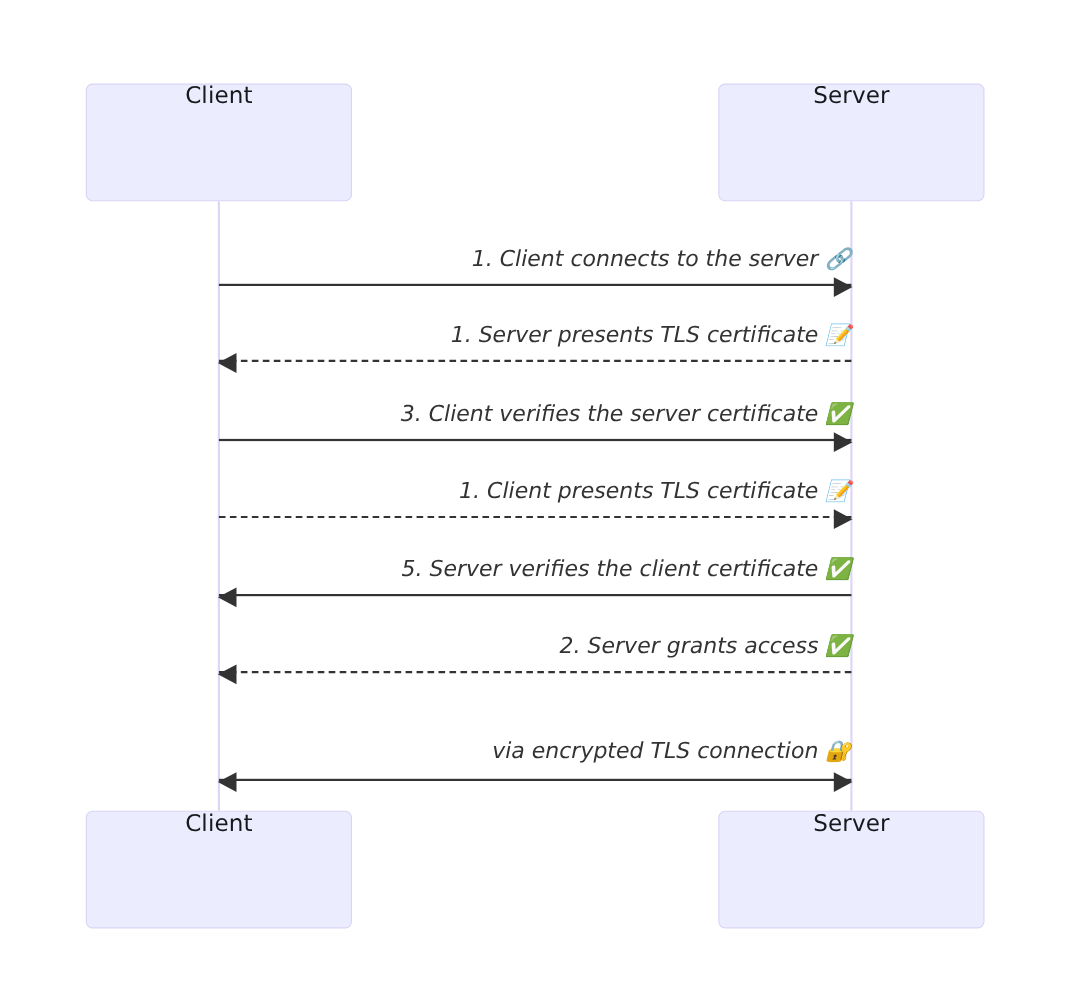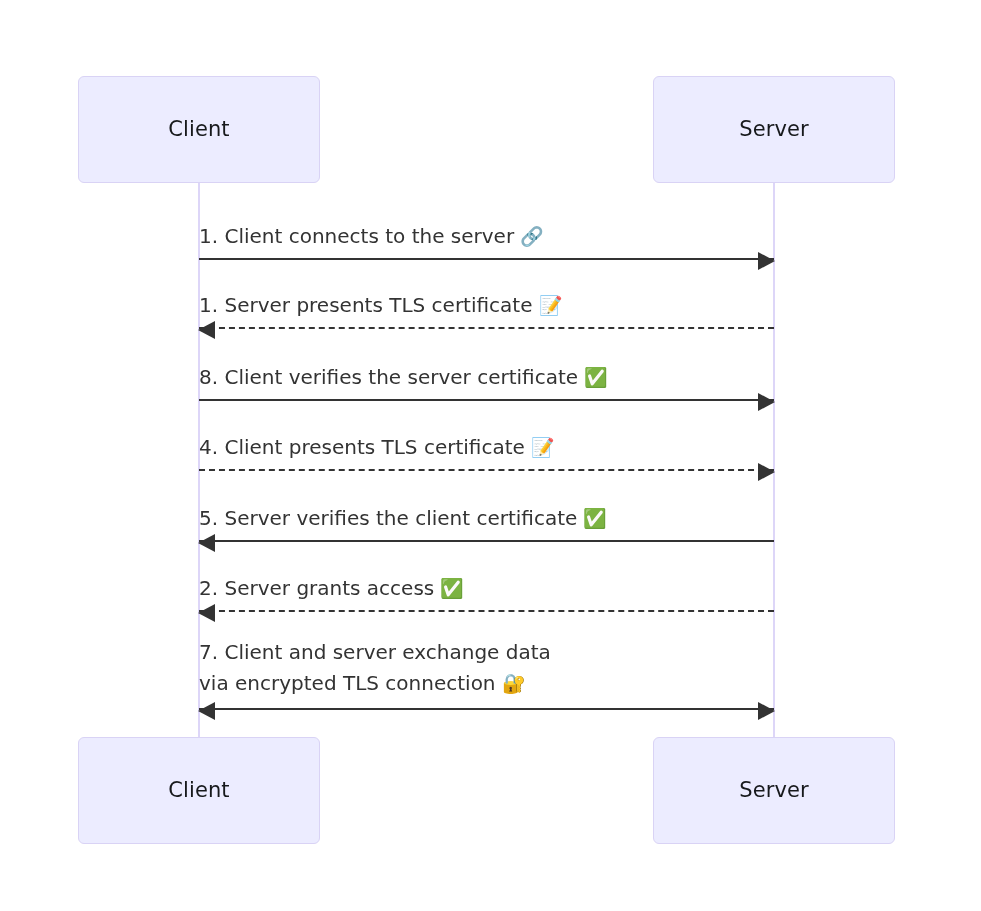--- a/index.html
+++ b/index.html
@@ -22,21 +22,21 @@
   }
 
   
   .actor-box {
     position: absolute;
     box-sizing: border-box;
     background: #ECECFF;
     border: 1px solid #D9D3F5;
     border-radius: 6px;
     display: flex;
-    align-items: center;
+    align-items: flex-start;
     justify-content: center;
   }
   .actor-label {
     font-size: 21px;
     color: #17191c;
     font-family: "DejaVu Sans", "Liberation Sans", sans-serif;
     letter-spacing: 0.1px;
     line-height: 1;
   }
 
@@ -61,26 +61,27 @@
     position: absolute;
     left: 199px;
     width: 575px;
     height: 0;
   }
   .msg-label {
     position: absolute;
     left: 0;
     width: 100%;
     bottom: 7px;
-    text-align: left;
+    text-align: right;
     font-size: 20px;
     color: #333333;
     line-height: 30px;
     white-space: nowrap;
     font-family: "DejaVu Sans", "Liberation Sans", sans-serif;
+    font-style: italic;
   }
   .msg-label.two-line {
     white-space: normal;
     bottom: 9px;
     line-height: 31px;
   }
   .msg-label .emoji {
     font-family: "DejaVu Sans", sans-serif;
     font-size: 19px;
   }
@@ -147,31 +148,31 @@
       <span>1. Server presents TLS certificate</span>
       <span class="emoji">📝</span>
     </div>
     <div class="msg-line dashed">
       <span class="arrowhead left"></span>
     </div>
   </div>
 
   <div class="message" style="top:399px">
     <div class="msg-label">
-      <span>8. Client verifies the server certificate</span>
+      <span>3. Client verifies the server certificate</span>
       <span class="emoji">✅</span>
     </div>
     <div class="msg-line">
       <span class="arrowhead right"></span>
     </div>
   </div>
 
   <div class="message" style="top:469px">
     <div class="msg-label">
-      <span>4. Client presents TLS certificate</span>
+      <span>1. Client presents TLS certificate</span>
       <span class="emoji">📝</span>
     </div>
     <div class="msg-line dashed">
       <span class="arrowhead right"></span>
     </div>
   </div>
 
   <div class="message" style="top:540px">
     <div class="msg-label">
       <span>5. Server verifies the client certificate</span>
@@ -187,21 +188,21 @@
       <span>2. Server grants access</span>
       <span class="emoji">✅</span>
     </div>
     <div class="msg-line dashed">
       <span class="arrowhead left"></span>
     </div>
   </div>
 
   <div class="message" style="top:708px">
     <div class="msg-label two-line">
-      <span>7. Client and server exchange data</span><br>
+      <br>
       <span>via encrypted TLS connection</span>
       <span class="emoji">🔐</span>
     </div>
     <div class="msg-line">
       <span class="arrowhead left"></span>
       <span class="arrowhead right"></span>
     </div>
   </div>
 
   <div class="actor-box" id="actor-client-bot">

